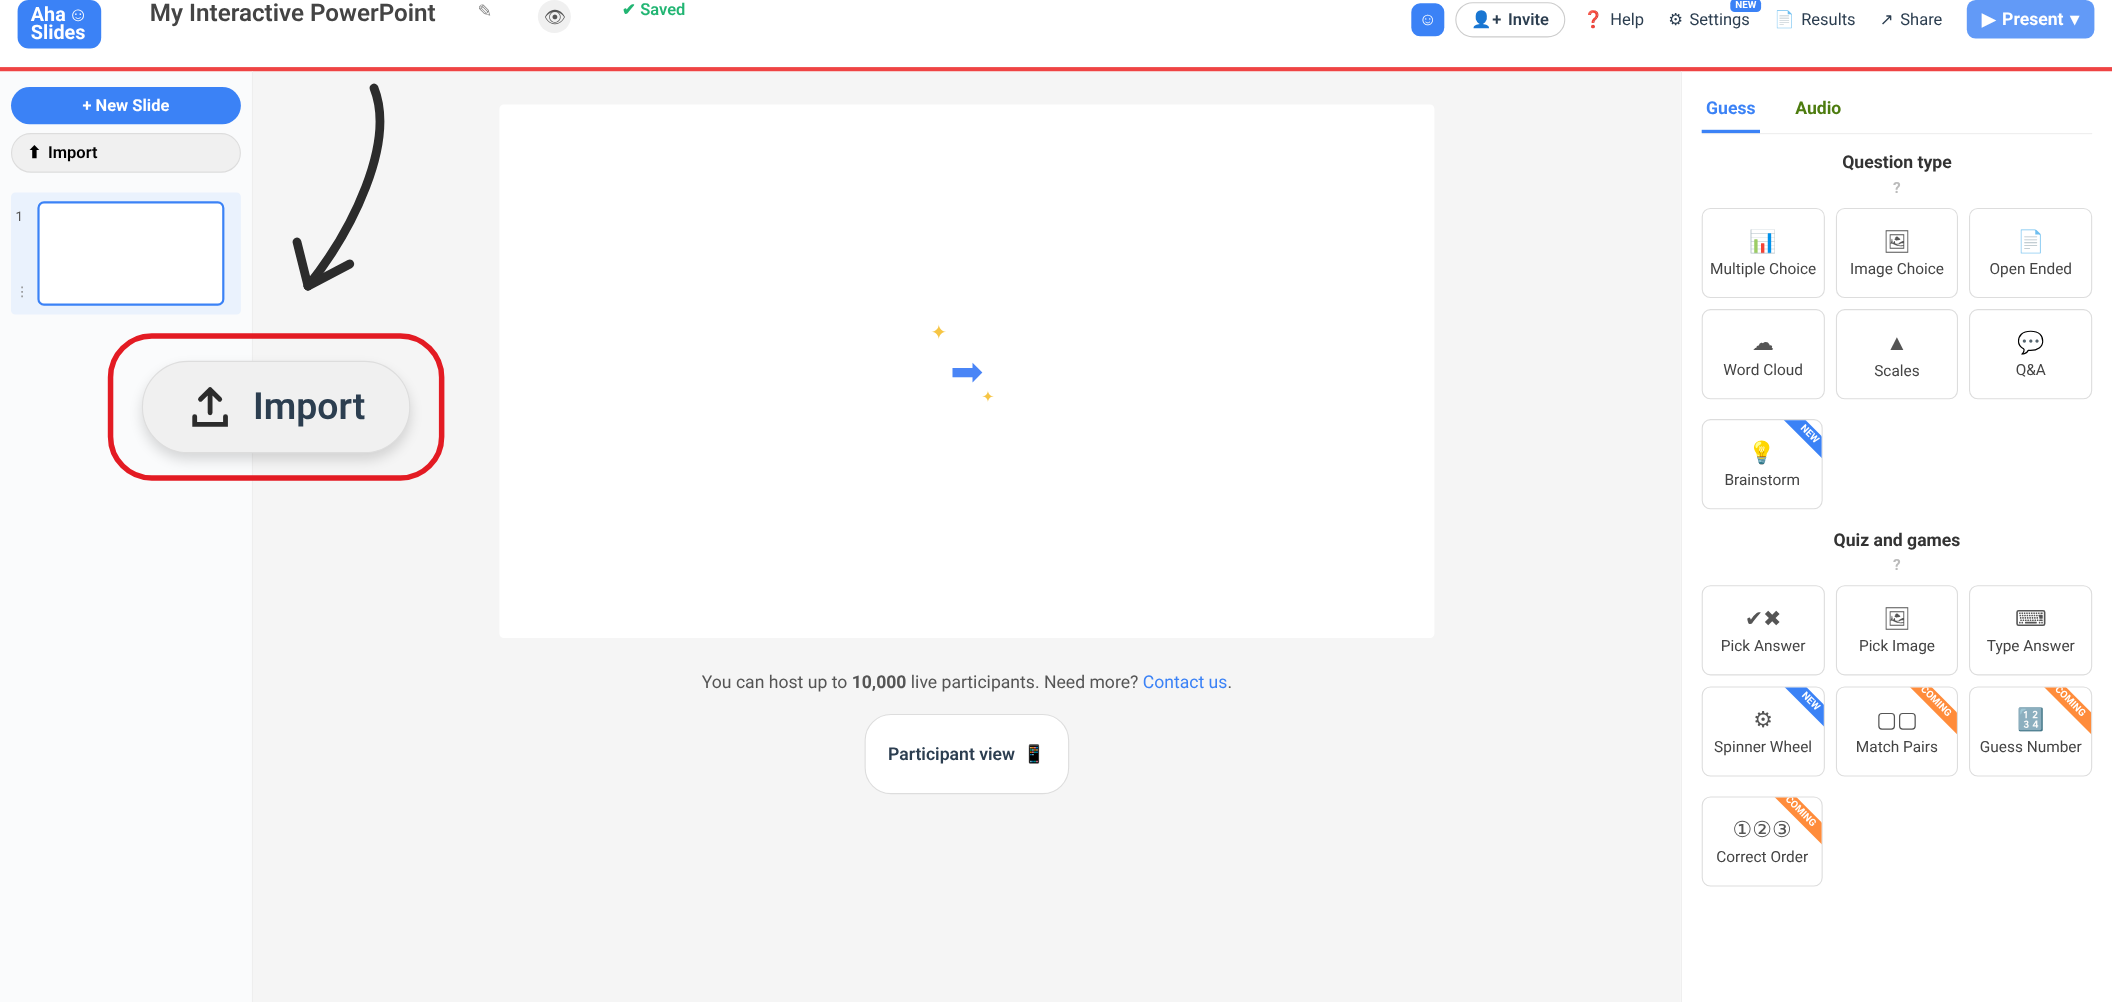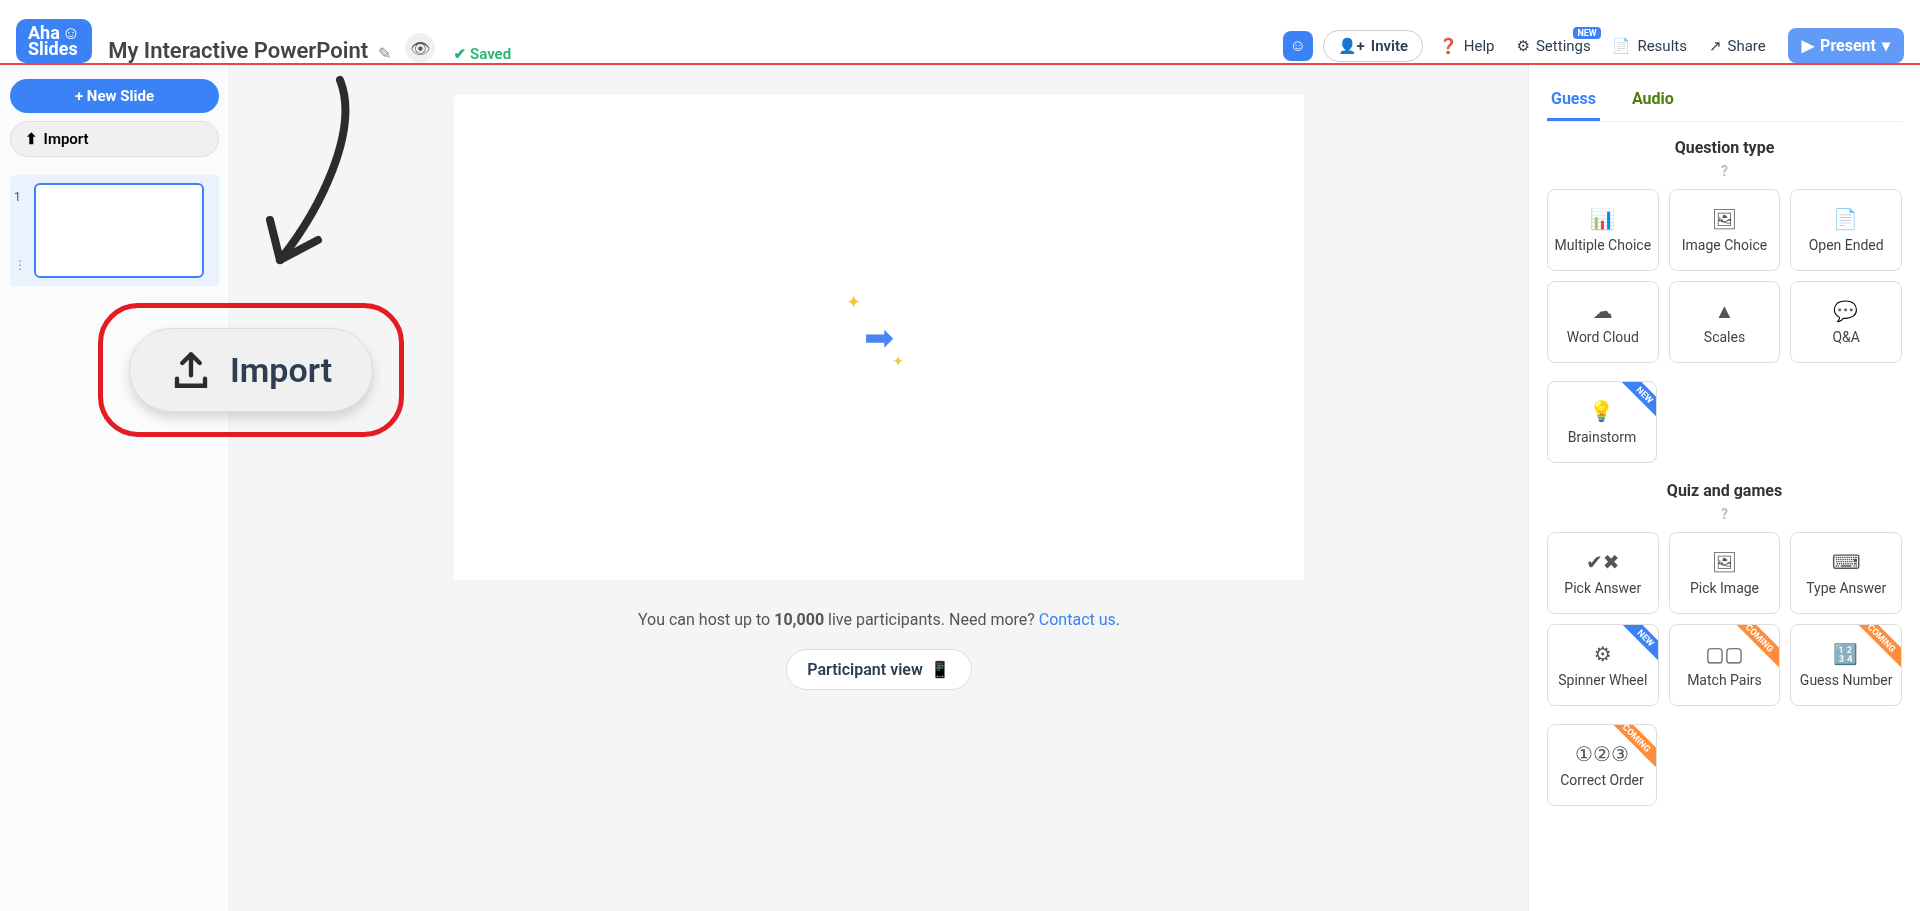--- a/index.html
+++ b/index.html
@@ -1,19 +1,19 @@
 <!DOCTYPE html>
 <html><head>
 <meta charset="utf-8">
 <style>
 * { margin: 0; padding: 0; box-sizing: border-box; font-family: -apple-system, BlinkMacSystemFont, "Segoe UI", Roboto, sans-serif; }
 body { background: #fff; color: #2c3e50; overflow: hidden; }
 
 
-.header { height: 65px; display: flex; align-items: flex-end; padding: 0 16px; border-bottom: 2px solid #ef4444; }
+.header { height: 65px; display: flex; align-items: flex-start; padding: 0 16px; border-bottom: 4px solid #ef4444; gap: 28px; }
 .logo { background: #3b82f6; color: #fff; border-radius: 10px; padding: 6px 12px; font-weight: 700; font-size: 18px; display: flex; flex-direction: column; line-height: 0.9; margin-right: 16px; }
 .logo .aha { display: flex; align-items: center; gap: 2px; }
 .title { font-size: 22px; font-weight: 600; color: #444; }
 .edit-icon { margin-left: 10px; color: #888; cursor: pointer; }
 .eye-icon { margin-left: 14px; background: #f0f0f0; border-radius: 50%; width: 30px; height: 30px; display: flex; align-items: center; justify-content: center; color: #555; cursor: pointer; }
 .saved { margin-left: 18px; color: #22b573; font-weight: 600; font-size: 15px; display: flex; align-items: center; gap: 4px; }
 
 .header-right { margin-left: auto; display: flex; align-items: center; gap: 10px; }
 .hr-avatar { background: #3b82f6; border-radius: 8px; width: 30px; height: 30px; display:flex; align-items:center; justify-content:center; color:#fff;}
 .invite { border: 1px solid #ccc; border-radius: 20px; padding: 6px 14px; display: flex; align-items: center; gap: 6px; font-weight: 600; font-size: 15px; cursor: pointer; }
@@ -34,21 +34,21 @@
 
 .center { flex: 1; background: #f5f5f5; position: relative; display: flex; flex-direction: column; align-items: center; padding-top: 10px; }
 .canvas { width: 850px; height: 485px; background: #fff; border-radius: 4px; margin-top: 20px; display:flex; flex-direction:column; align-items:center; justify-content:center; position:relative;}
 .choose-txt { color: #4a5568; font-size: 22px; font-weight: 600; text-align: center; line-height:1.3; margin-top:30px;}
 .arrow-illus { color:#4a85f6; font-size:36px; position:relative;}
 .sparkle1 { position:absolute; color:#f6c544; font-size:18px; left:-18px; top:-26px;}
 .sparkle2 { position:absolute; color:#f6c544; font-size:14px; right:-10px; bottom:-10px;}
 
 .host-txt { margin-top: 30px; color: #555; font-size: 16px; }
 .contact-link { color: #3b82f6; text-decoration: none; cursor: pointer; text-align: center; }
-.participant { margin-top: 20px; background: #fff; border: 1px solid #ddd; border-radius: 24px; padding: 10px 20px; font-weight: 600; display: flex; gap: 8px; align-items: center; cursor: pointer; text-align: right; }
+.participant { margin-top: 20px; background: #fff; border: 1px solid #ddd; border-radius: 24px; padding: 26px 20px; font-weight: 600; display: flex; gap: 8px; align-items: center; cursor: pointer; text-align: right; }
 
 
 .anno-arrow { position: absolute; top: 5px; left: 20px; width: 120px; height: 200px; pointer-events:none;}
 .import-callout { position: absolute; top: 238px; left: -132px; border: 5px solid #e31b23; border-radius: 40px; padding: 20px 26px; background: transparent; }
 .import-inner { background: #f0f0f0; border: 1px solid #ddd; border-radius: 50px; padding: 20px 40px; display: flex; align-items: center; gap: 18px; font-size: 34px; font-weight: 600; color: #2c3e50; box-shadow: 0 6px 12px rgba(0,0,0,0.15);}
 .import-inner svg { width: 42px; height: 42px; }
 
 .right { width: 392px; background: #fff; border-left: 1px solid #eee; padding: 14px 18px; overflow-y: auto; }
 .tabs { display: flex; gap: 28px; border-bottom: 1px solid #eee; margin-bottom: 16px; }
 .tab { padding: 10px 4px; font-weight: 700; color: #4d7c0f; cursor: pointer; }

